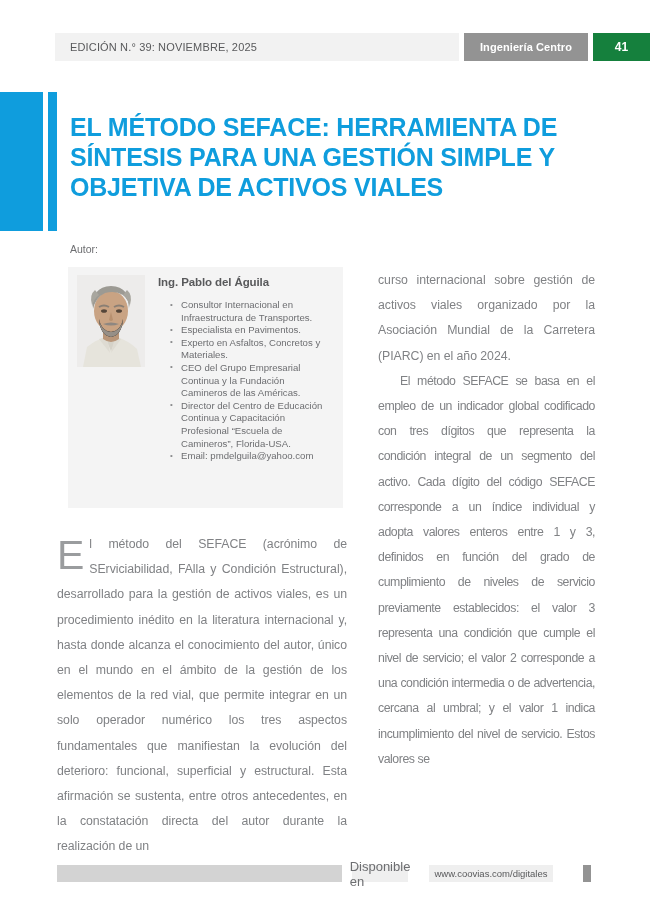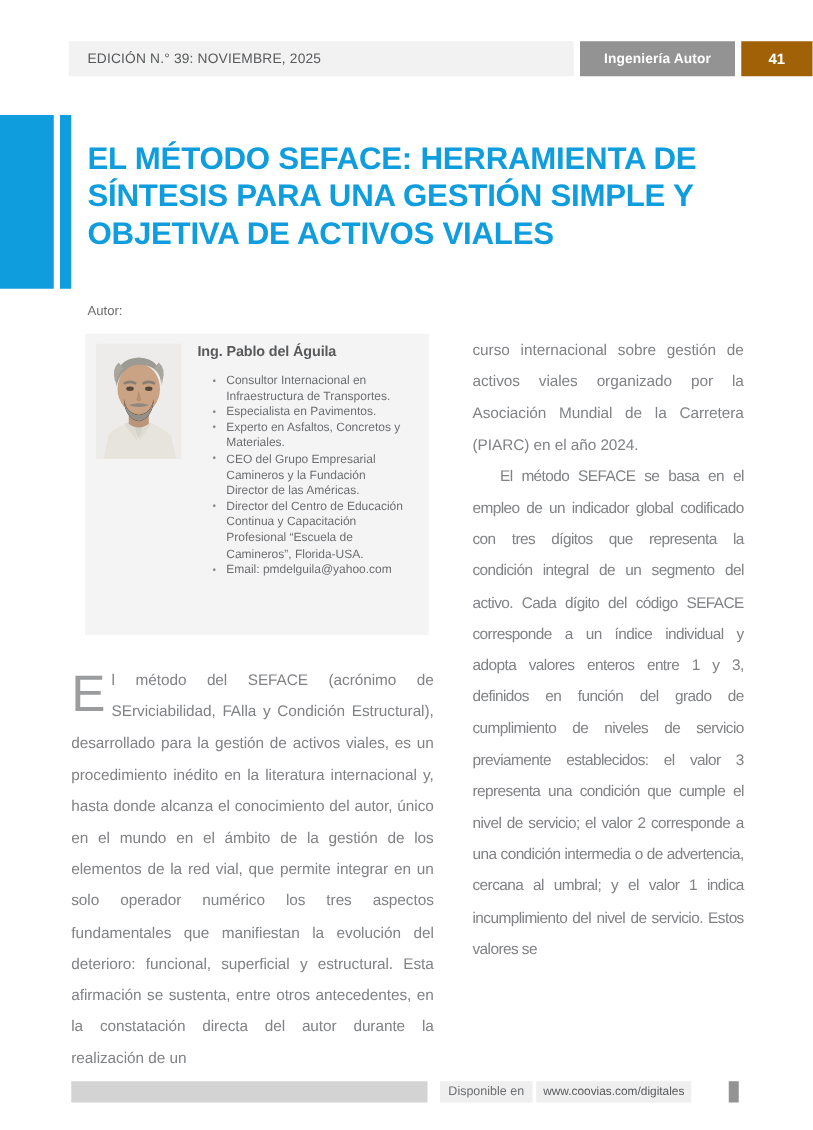--- a/index.html
+++ b/index.html
@@ -52,21 +52,21 @@
     font-weight: bold;
     color: #ffffff;
     letter-spacing: 0.1px;
   }
   .header-page {
     position: absolute;
     left: 593px;
     top: 0;
     width: 57px;
     height: 28px;
-    background: #a16207;
+    background: #15803d;
     display: flex;
     align-items: center;
     justify-content: center;
     font-size: 12px;
     font-weight: bold;
     color: #ffffff;
   }
 
   
   .title-block-wide {
@@ -201,27 +201,27 @@
     left: 57px;
     top: 865px;
     width: 285px;
     height: 17px;
     background: #d3d3d3;
   }
   .footer-disponible {
     position: absolute;
     left: 352px;
     top: 865px;
-    width: 74px;
+    width: 56px;
     height: 17px;
     background: #efefef;
     display: flex;
     align-items: center;
     justify-content: center;
-    font-size: 10px;
+    font-size: 13px;
     color: #6d6e71;
   }
   .footer-url {
     position: absolute;
     left: 429px;
     top: 865px;
     width: 124px;
     height: 17px;
     background: #efefef;
     display: flex;
@@ -237,21 +237,21 @@
     width: 8px;
     height: 17px;
     background: #939393;
   }
 </style>
 </head>
 <body>
 
 <div class="header">
   <div class="header-edition">EDICIÓN N.° 39: NOVIEMBRE, 2025</div>
-  <div class="header-section">Ingeniería Autor</div>
+  <div class="header-section">Ingeniería Centro</div>
   <div class="header-page">41</div>
 </div>
 
 <div class="title-block-wide"></div>
 <div class="title-block-thin"></div>
 <h1 class="article-title">EL MÉTODO SEFACE: HERRAMIENTA DE SÍNTESIS PARA UNA GESTIÓN SIMPLE Y OBJETIVA DE ACTIVOS VIALES</h1>
 
 <div class="autor-label">Autor:</div>
 
 <div class="bio-box"></div>
@@ -287,21 +287,21 @@
     <path d="M22 44 Q23 60 34 62 Q45 60 46 44 Q44 56 34 57 Q24 56 22 44 Z" fill="#968f87"></path>
   </svg>
 </div>
 
 <div class="bio-content">
   <div class="bio-name">Ing. Pablo del Águila</div>
   <ul class="bio-list">
     <li>Consultor Internacional en Infraestructura de Transportes.</li>
     <li>Especialista en Pavimentos.</li>
     <li>Experto en Asfaltos, Concretos y Materiales.</li>
-    <li>CEO del Grupo Empresarial Camineros y la Fundación Director de las Américas.</li>
+    <li>CEO del Grupo Empresarial Continua y la Fundación Camineros de las Américas.</li>
     <li>Director del Centro de Educación Continua y Capacitación Profesional “Escuela de Camineros”, Florida-USA.</li>
     <li>Email: pmdelguila@yahoo.com</li>
   </ul>
 </div>
 
 <div class="col-left">
   <p class="para dropcap-para"><span class="dropcap">E</span><span>l método del SEFACE (acrónimo de SErviciabilidad, FAlla y Condición Estructural), desarrollado para la gestión de activos viales, es un procedimiento inédito en la literatura internacional y, hasta donde alcanza el conocimiento del autor, único en el mundo en el ámbito de la gestión de los elementos de la red vial, que permite integrar en un solo operador numérico los tres aspectos fundamentales que manifiestan la evolución del deterioro: funcional, superficial y estructural. Esta afirmación se sustenta, entre otros antecedentes, en la constatación directa del autor durante la realización de un</span></p>
 </div>
 
 <div class="col-right">

